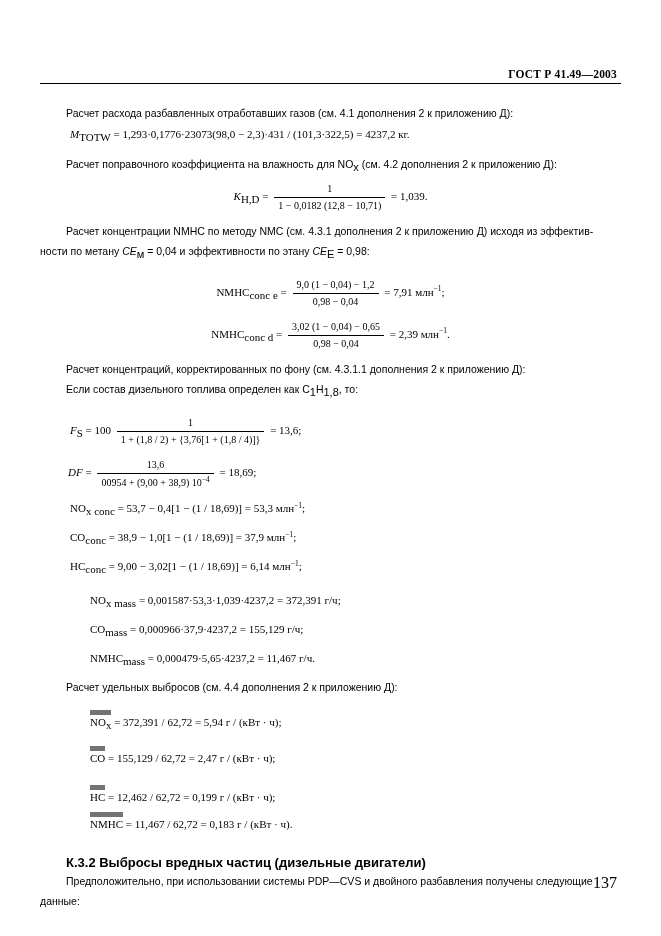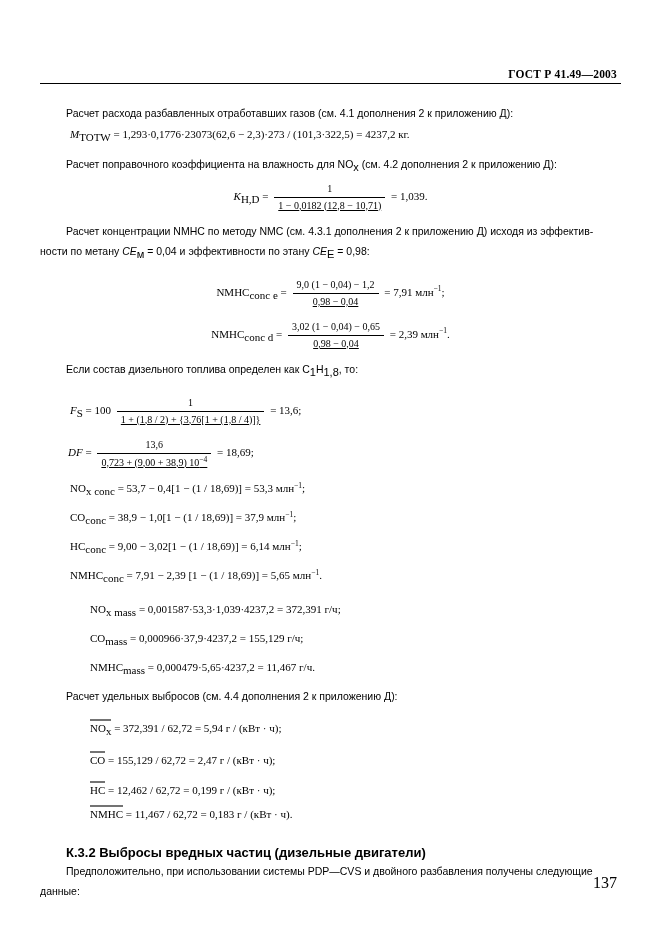--- a/index.html
+++ b/index.html
@@ -77,31 +77,30 @@
     padding: 0 4px 1px 4px;
     border-bottom: 1px solid #000;
     font-size: 10px;
     white-space: nowrap;
   }
   .frac .den {
     display: block;
     padding: 1px 4px 0 4px;
     font-size: 10px;
     white-space: nowrap;
-    text-decoration: underline;
   }
   .gap-l { margin-top: 16px; }
   .gap-xl { margin-top: 24px; }
   .sec-head {
     font-weight: bold;
     font-size: 13px;
     margin: 22px 0 2px 26px;
   }
   .ovl {
-    border-top: 2px solid #737373;
+    border-top: 5px solid #737373;
     padding-top: 1px;
     display: inline-block;
     line-height: 1.1;
   }
   .pagenum {
     position: absolute;
     right: 44px;
     bottom: 52px;
     font-size: 16px;
     font-family: "Liberation Serif", serif;
@@ -115,21 +114,21 @@
 
   <div class="header">ГОСТ Р 41.49—2003</div>
   <div class="rule"></div>
 
   <div class="body">
 
     <p class="para indent">Расчет расхода разбавленных отработавших газов (см. 4.1 дополнения 2 к приложению Д):</p>
 
     <div class="eq eq-left-30">
       <span class="it">M</span><span class="sub">TOTW</span>
-      <span>= 1,293·0,1776·23073(62,6 − 2,3)·273 / (101,3·322,5) = 4237,2 кг.</span>
+      <span>= 1,293·0,1776·23073(98,0 − 2,3)·431 / (101,3·322,5) = 4237,2 кг.</span>
     </div>
 
     <p class="para indent gap-l">
       <span>Расчет поправочного коэффициента на влажность для NO</span><span class="sub">x</span><span> (см. 4.2 дополнения 2 к приложению Д):</span>
     </p>
 
     <div class="eq eq-center">
       <span class="it">K</span><span class="sub">H,D</span>
       <span>=</span>
       <span class="frac">
@@ -157,63 +156,60 @@
     <div class="eq eq-center">
       <span>NMHC</span><span class="sub">conc d</span>
       <span>=</span>
       <span class="frac">
         <span class="num">3,02 (1 − 0,04) − 0,65</span>
         <span class="den">0,98 − 0,04</span>
       </span>
       <span>= 2,39  млн</span><span class="sup">−1</span><span>.</span>
     </div>
 
+    <p class="para indent gap-xl">Расчет концентраций, корректированных по фону (см. 4.3.1.1 дополнения 2 к приложению Д):</p>
     <p class="para indent">
       <span>Если состав дизельного топлива определен как C</span><span class="sub">1</span><span>H</span><span class="sub">1,8</span><span>, то:</span>
     </p>
 
     <div class="eq eq-left-30 gap-l">
       <span class="it">F</span><span class="sub">S</span>
       <span>= 100</span>
       <span class="frac">
         <span class="num">1</span>
         <span class="den">1 + (1,8 / 2) + {3,76[1 + (1,8 / 4)]}</span>
       </span>
       <span>= 13,6;</span>
     </div>
 
     <div class="eq eq-left-60">
       <span class="it">DF</span>
       <span>=</span>
       <span class="frac">
         <span class="num">13,6</span>
-        <span class="den"><span>0,723 + (9,00 + 38,9) 10</span><span class="sup">−4</span></span>
+        <span class="den"><span>00954 + (9,00 + 38,9) 10</span><span class="sup">−4</span></span>
       </span>
       <span>= 18,69;</span>
     </div>
 
     <div class="eq eq-left-30 line-sp">
       <span>NO</span><span class="sub">x  conc</span>
       <span>= 53,7 − 0,4[1 − (1 / 18,69)] = 53,3  млн</span><span class="sup">−1</span><span>;</span>
     </div>
 
     <div class="eq eq-left-30 line-sp">
       <span>CO</span><span class="sub">conc</span>
       <span>= 38,9 − 1,0[1 − (1 / 18,69)] = 37,9 млн</span><span class="sup">−1</span><span>;</span>
     </div>
 
     <div class="eq eq-left-30 line-sp">
       <span>HC</span><span class="sub">conc</span>
       <span>= 9,00 − 3,02[1 − (1 / 18,69)] = 6,14  млн</span><span class="sup">−1</span><span>;</span>
     </div>
 
-    <div class="eq eq-left-30 line-sp">
-      <span>NMHC</span><span class="sub">conc</span>
-      <span>= 7,91 − 2,39 [1 − (1 / 18,69)] = 5,65 млн</span><span class="sup">−1</span><span>.</span>
-    </div>
 
 
     <div class="eq eq-left-50 line-sp gap-l">
       <span>NO</span><span class="sub">x  mass</span>
       <span>= 0,001587·53,3·1,039·4237,2 = 372,391  г/ч;</span>
     </div>
 
     <div class="eq eq-left-50 line-sp">
       <span>CO</span><span class="sub">mass</span>
       <span>= 0,000966·37,9·4237,2 = 155,129  г/ч;</span>
@@ -225,21 +221,21 @@
       <span>= 0,000479·5,65·4237,2 = 11,467  г/ч.</span>
     </div>
 
     <p class="para indent gap-l">Расчет удельных выбросов (см. 4.4 дополнения 2 к приложению Д):</p>
 
     <div class="eq eq-left-50 gap-l" style="margin-bottom:14px">
       <span class="ovl"><span>NO</span><span class="sub">x</span></span>
       <span>= 372,391 / 62,72 = 5,94 г / (кВт · ч);</span>
     </div>
 
-    <div class="eq eq-left-50" style="margin-bottom:13px">
+    <div class="eq eq-left-50" style="margin-bottom:20px">
       <span class="ovl">CO</span>
       <span>= 155,129 / 62,72 = 2,47   г / (кВт · ч);</span>
     </div>
 
     <div class="eq eq-left-50" style="margin-bottom:0">
       <span class="ovl">HC</span>
       <span>= 12,462 / 62,72 = 0,199  г / (кВт · ч);</span>
     </div>
 
     <div class="eq eq-left-50">

